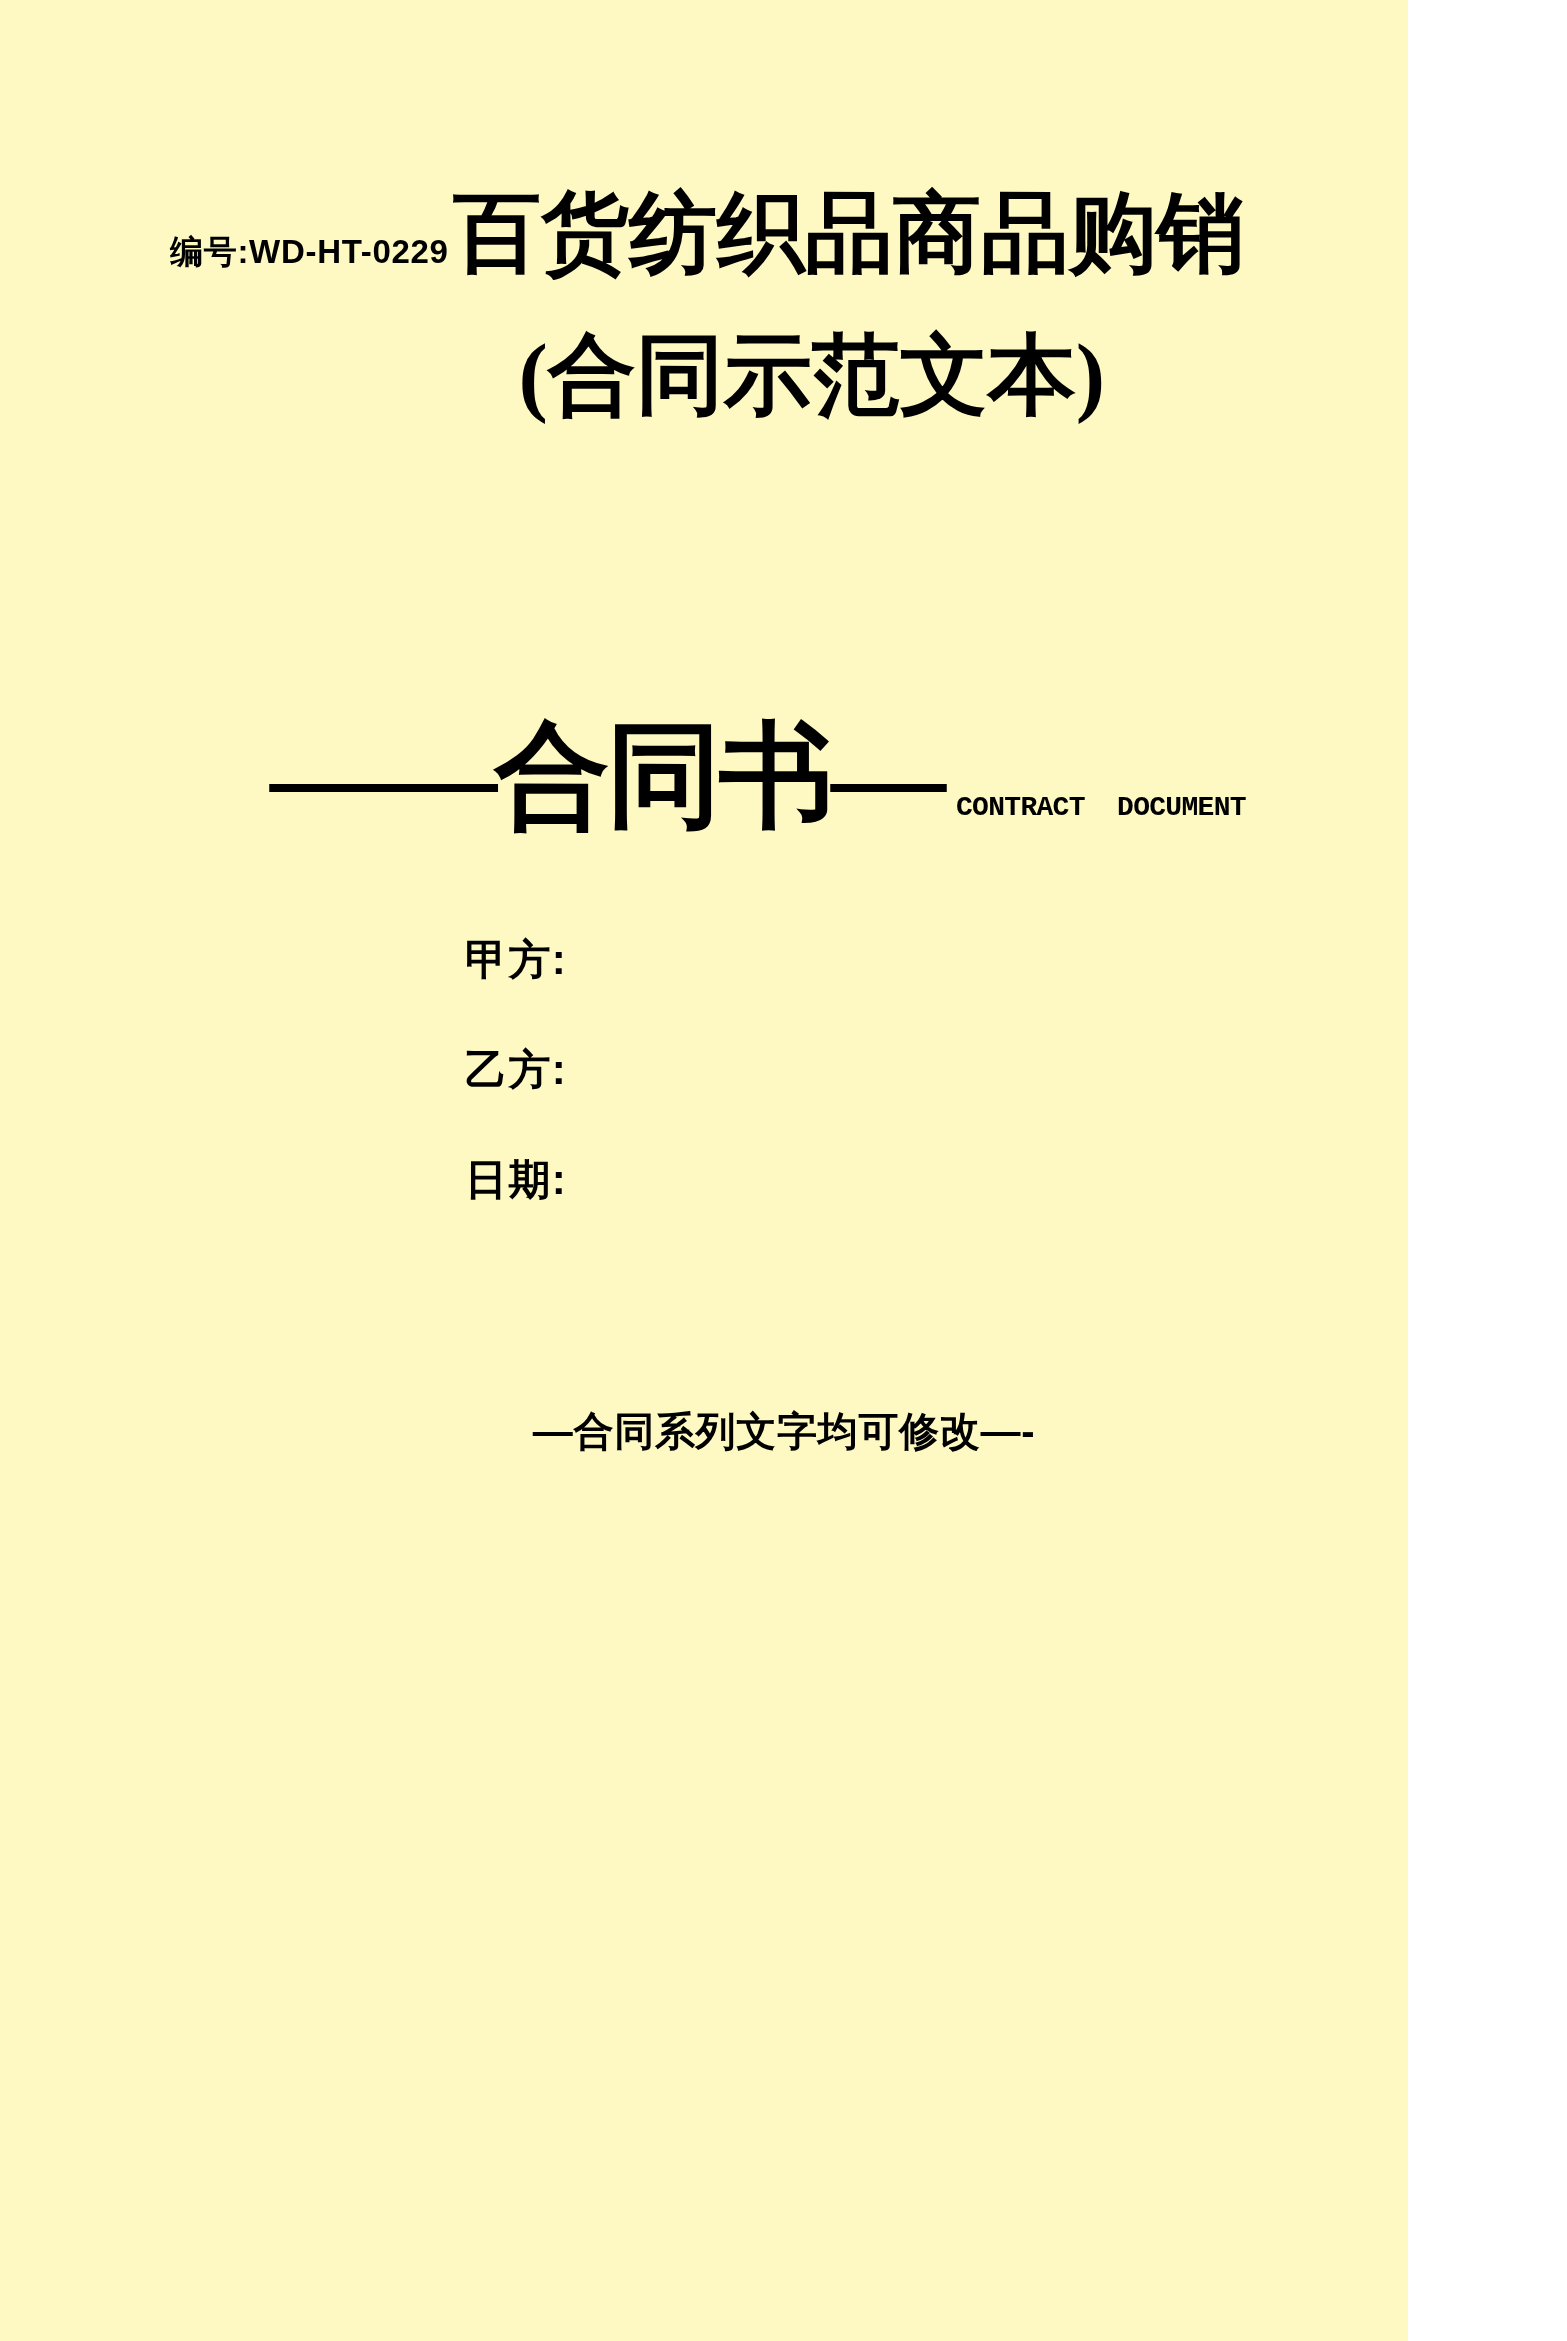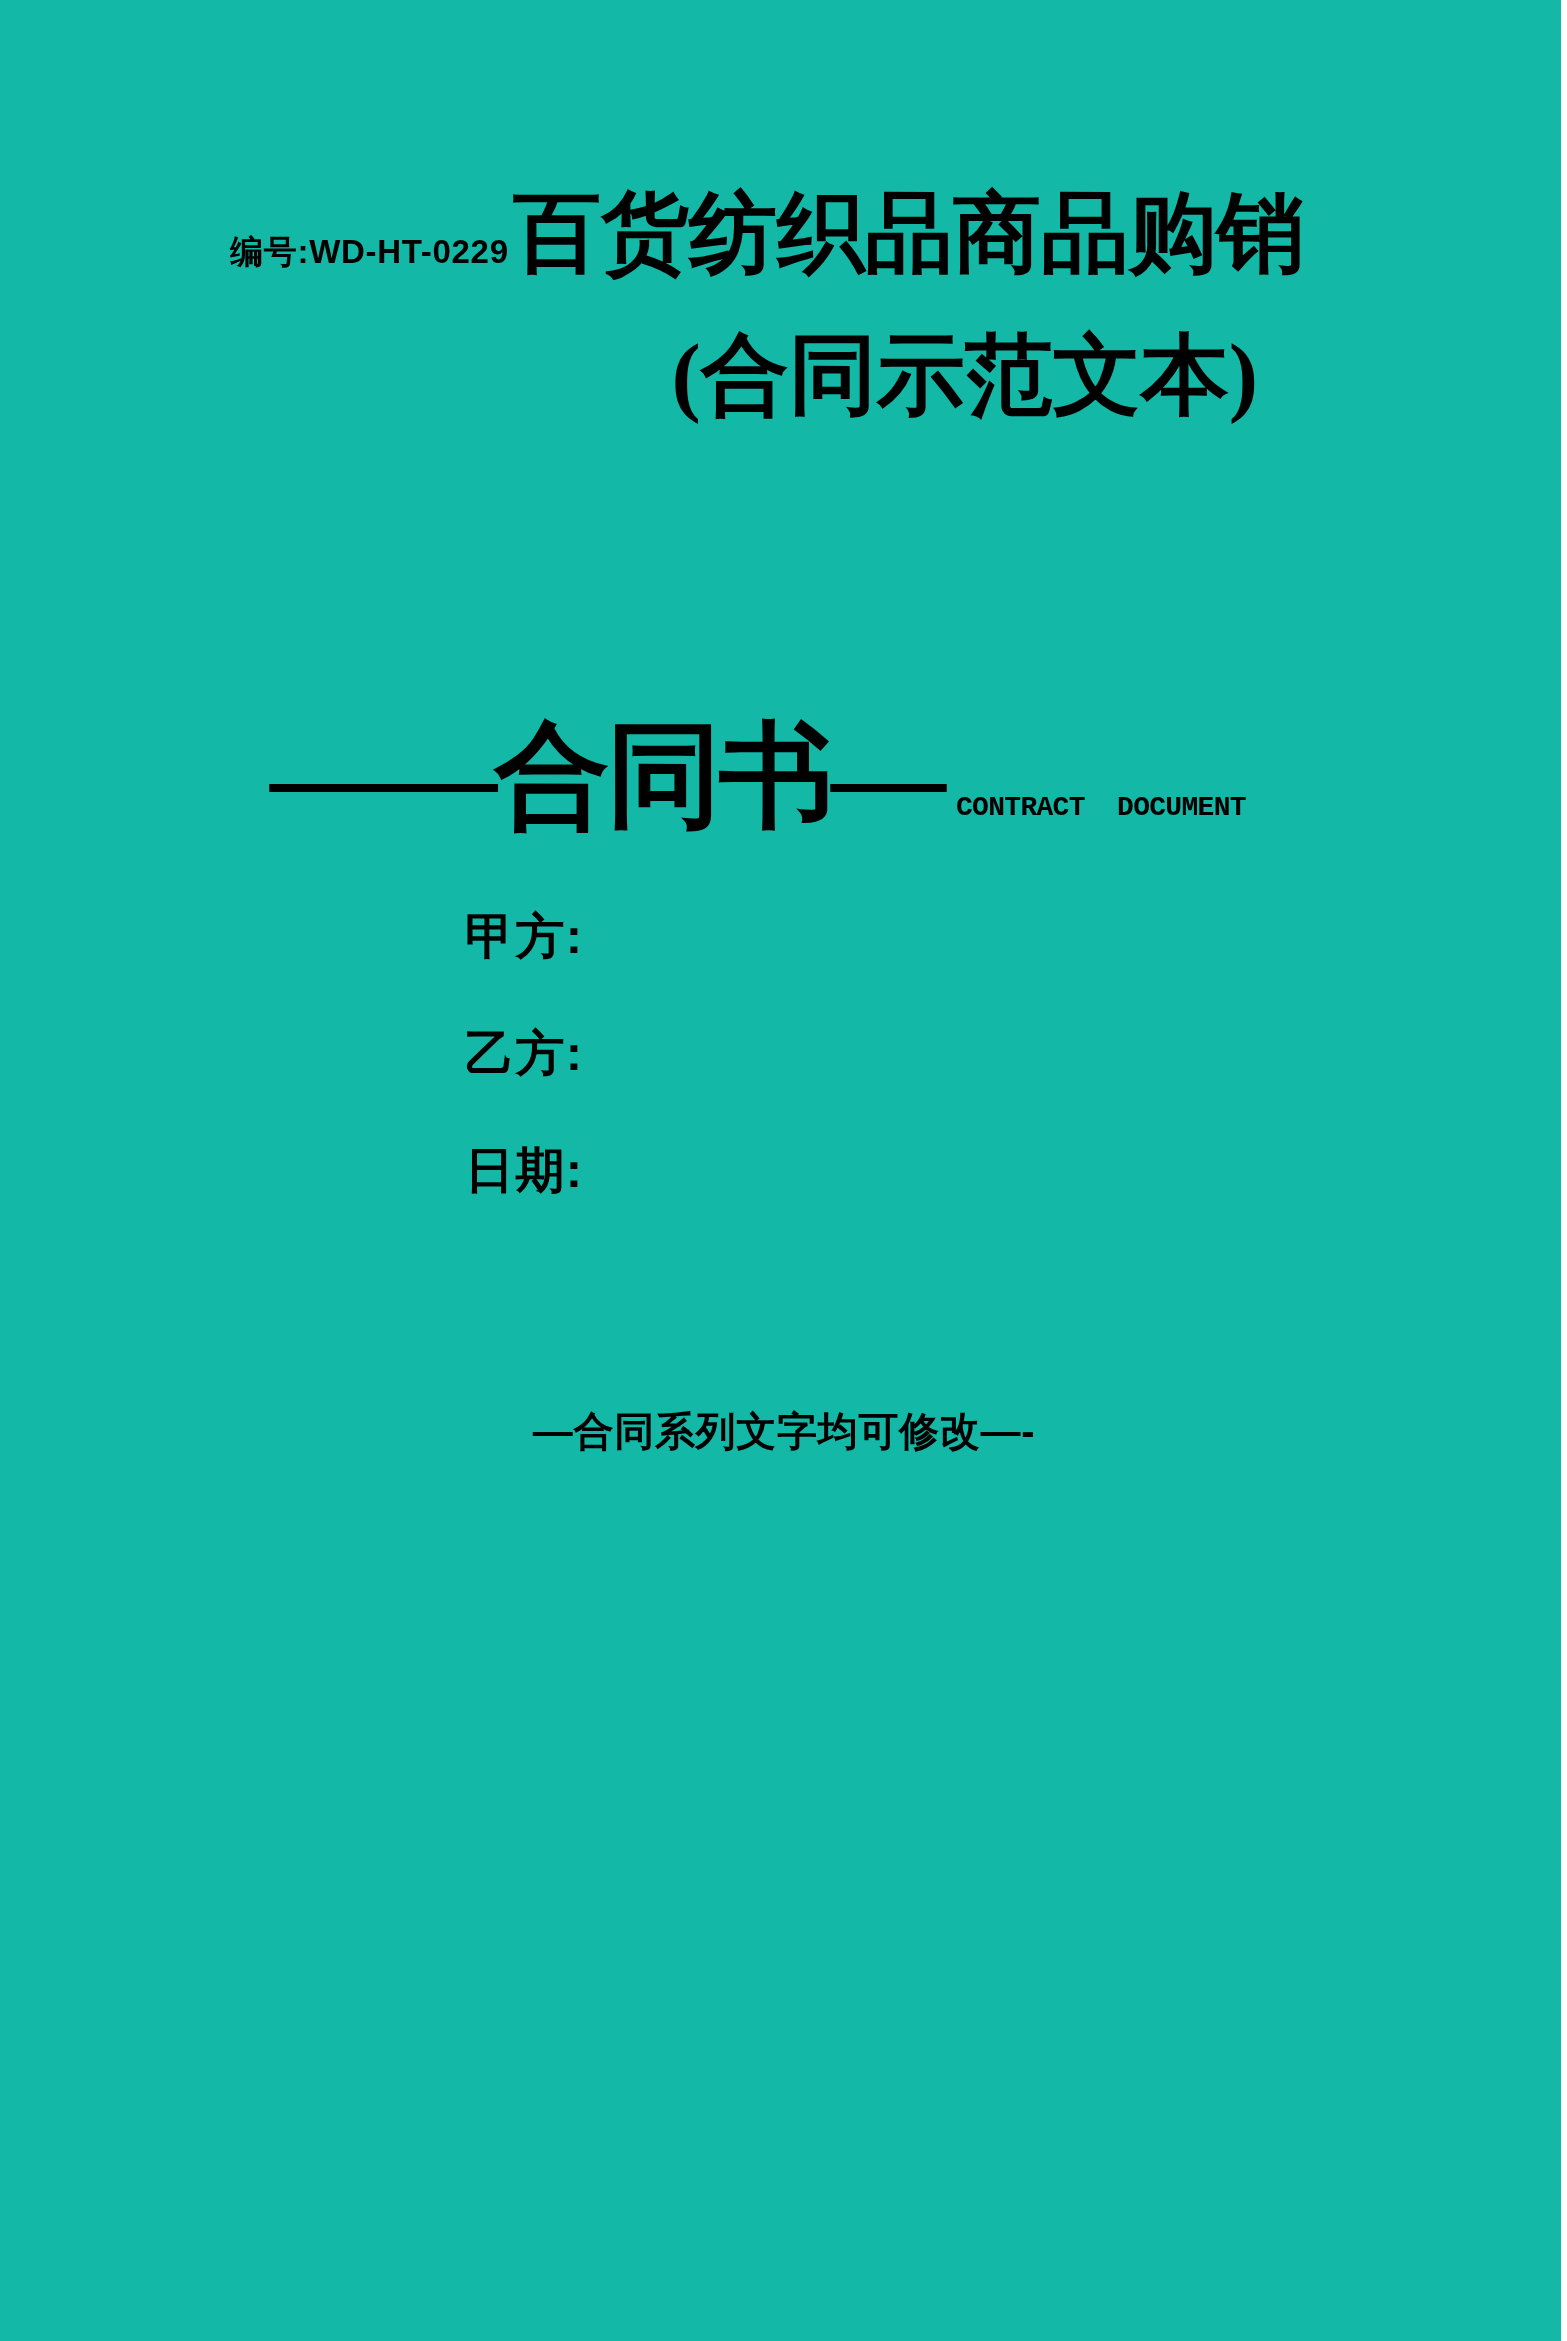--- a/index.html
+++ b/index.html
@@ -1,23 +1,23 @@
 <!DOCTYPE html>
 <html style="font-size:11.4px"><head>
 <meta charset="utf-8">
 <style>
   * { margin: 0; padding: 0; box-sizing: border-box; }
   html, body { background: #ffffff; }
   body { font-family: "Liberation Serif", "DejaVu Serif", serif; }
 
   .page {
     position: relative;
-    width: 1561px;
+    width: 1408px;
     height: 2342px;
-    background: #14b8a6;
+    background: #fef9c3;
     color: #000000;
     overflow: hidden;
   }
 
   
   .title-block {
     position: absolute;
     top: 172px;
     right: 246px;
     left: 170px;
@@ -66,23 +66,23 @@
     margin-left: 12.8px;
     white-space: pre;
     color: #000000;
     margin-top: 12px;
   }
 
   
   .parties {
     position: absolute;
     left: 465px;
-    top: 912px;
+    top: 939px;
     font-family: "Liberation Sans", "DejaVu Sans", sans-serif;
-    font-size: 49px;
+    font-size: 42px;
     font-weight: 700;
     line-height: 1;
     color: #000000;
   }
   .party-row { margin-bottom: 68px; letter-spacing: 1.4px; }
   .party-row:last-child { margin-bottom: 0; }
 
   
   .footer-note {
     position: absolute;

